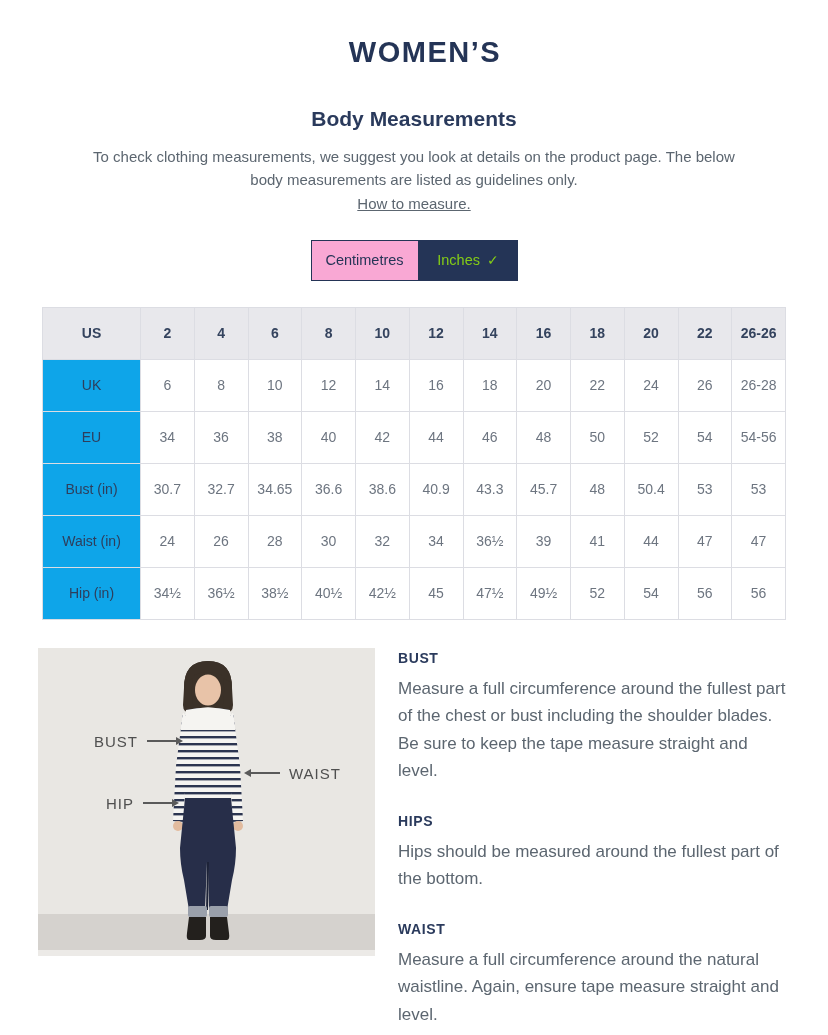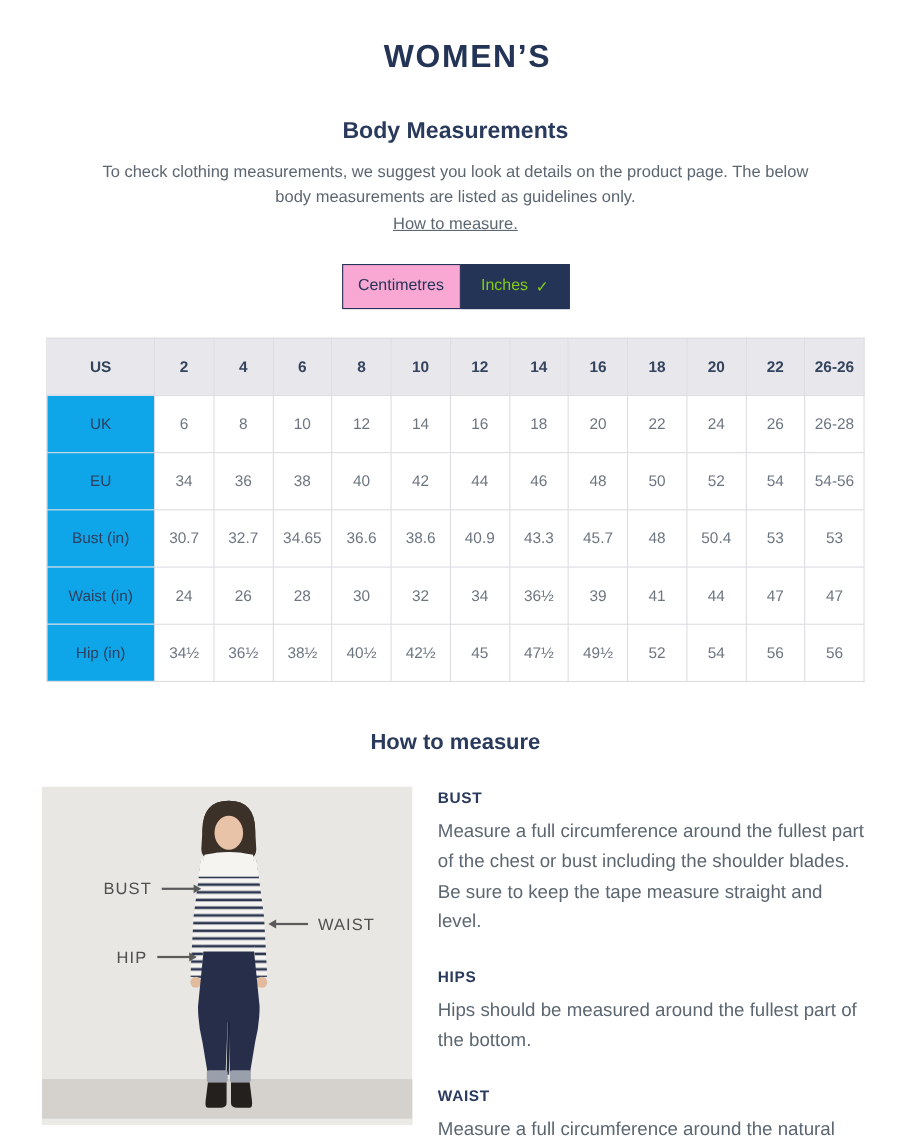--- a/index.html
+++ b/index.html
@@ -282,21 +282,20 @@
             <td>49½</td>
             <td>52</td>
             <td>54</td>
             <td>56</td>
             <td>56</td>
           </tr>
         </tbody>
     </table>
   </div>
 
-  <h3 class="htm-heading">How to measure</h3>
 
   <div class="htm-body">
     <div class="figure-box">
       <svg width="337" height="308" viewBox="0 0 337 308" aria-hidden="true">
         <defs>
           <pattern id="stripes" width="8" height="7" patternUnits="userSpaceOnUse">
             <rect width="8" height="7" fill="#f5f4f1"></rect>
             <rect y="4" width="8" height="2.4" fill="#2c3550"></rect>
           </pattern>
           <clipPath id="shirtClip">

